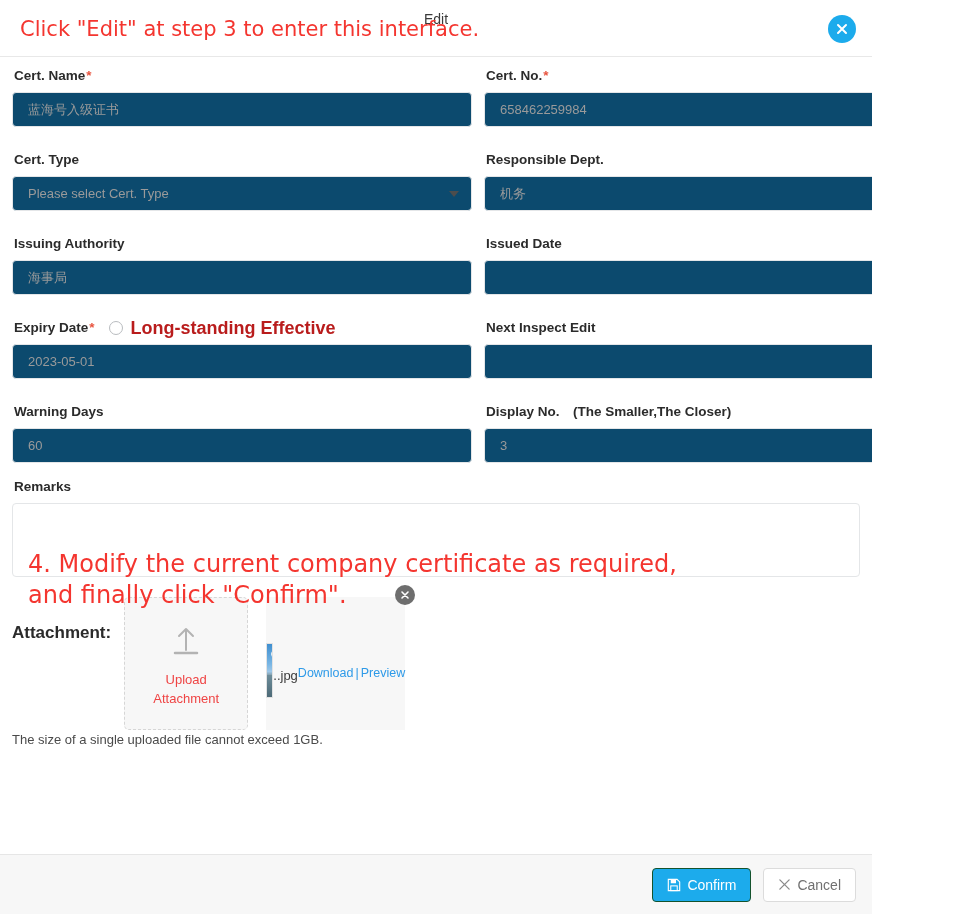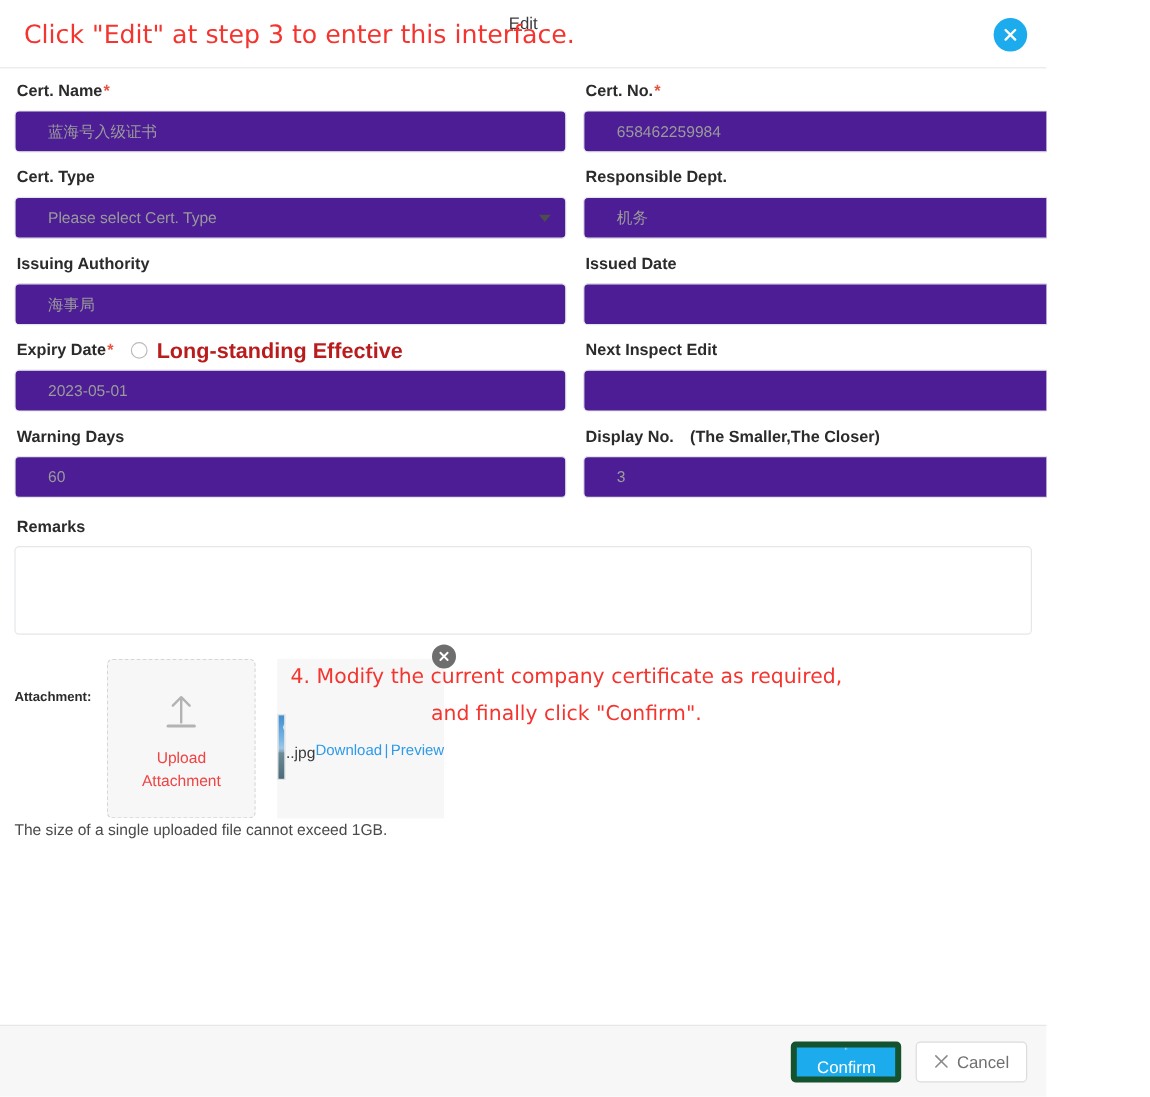--- a/index.html
+++ b/index.html
@@ -49,60 +49,61 @@
     color: #f4352f;
     font-family: "DejaVu Sans", sans-serif;
     font-size: 21px;
     white-space: nowrap;
     pointer-events: none;
     z-index: 20;
   }
   .annot-header { left: 20px; top: 17px; }
   .annot-remarks {
     left: 0; right: 0; top: 492px;
-    text-align: center;
-    font-size: 17px;
+    text-align: left;
+    font-size: 24px;
     line-height: 31px;
     white-space: normal;
-    padding-left: 84px;
+    padding-left: 28px;
     padding-right: 12px;
   }
   
   .dialog-body {
     flex: 1 1 auto;
     position: relative;
     padding: 10px 12px 0 12px;
     overflow: hidden;
   }
   .form-grid {
     display: grid;
     grid-template-columns: 460px 460px;
     column-gap: 14px;
     row-gap: 0;
+    gap: 12px;
   }
   .field { margin-bottom: 12px; }
   .field-label {
     font-size: 13.5px;
     font-weight: bold;
     color: #2b2b2b;
     margin: 0 0 7px 2px;
     display: flex;
     align-items: center;
     line-height: 18px;
   }
   .req { color: #e8543f; margin-left: 1px; font-weight: bold; }
   .ctrl {
     width: 100%;
     height: 35px;
     border: 1px solid #e4e6e8;
     border-radius: 4px;
-    background: #4c1d95;
+    background: #0c4a6e;
     font-size: 13px;
     color: #9a9a9a;
-    padding: 0 27px;
+    padding: 0 15px;
     display: flex;
     align-items: center;
     font-family: "Liberation Sans", "DejaVu Sans", sans-serif;
     white-space: nowrap;
     overflow: hidden;
   }
   .ctrl.select { position: relative; padding-right: 30px; }
   .caret {
     position: absolute;
     right: 12px; top: 50%;
@@ -139,21 +140,21 @@
     background: #fff;
   }
   
   .attach-row {
     display: flex;
     align-items: flex-start;
     margin-top: 20px;
     padding-left: 0;
   }
   .attach-label {
-    font-size: 11px;
+    font-size: 17px;
     font-weight: bold;
     color: #2b2b2b;
     padding-top: 26px;
     margin-right: 13px;
     white-space: nowrap;
   }
   .upload-box {
     width: 124px; height: 133px;
     border: 1px dashed #d6d6d6;
     border-radius: 5px;
@@ -264,21 +265,21 @@
     min-width: 92px;
     border-radius: 4px;
     font-size: 14px;
     display: inline-flex;
     align-items: center;
     justify-content: center;
     gap: 6px;
     cursor: pointer;
     padding: 0 14px;
   }
-  .btn-primary { background: #1cabec; color: #ffffff; border: 5px solid #14532d; flex-direction: column; }
+  .btn-primary { background: #1cabec; color: #ffffff; border: 1px solid #14532d; }
   .btn-default { background: #ffffff; color: #707070; border: 1px solid #dcdcdc; text-align: center; }
 </style>
 </head>
 <body>
 
 <div class="dialog">
 
   <div class="dialog-header">
     <div class="dialog-title">Edit</div>
     <div class="annot annot-header">Click "Edit" at step 3 to enter this interface.</div>

